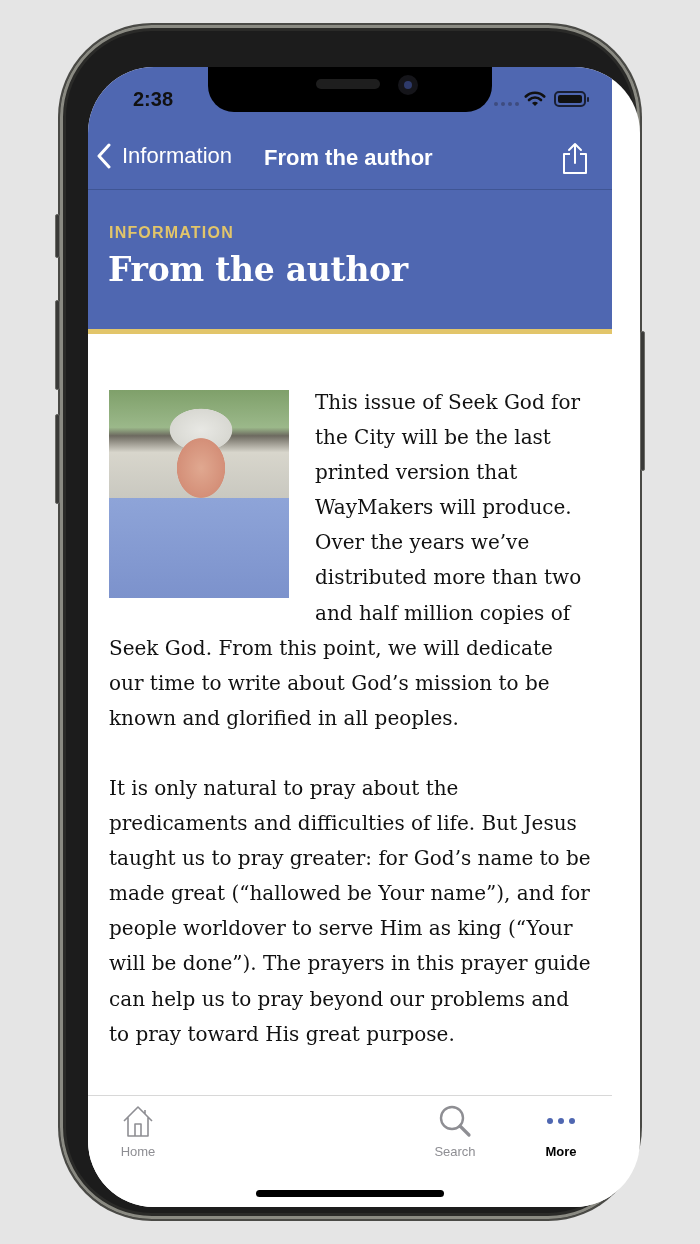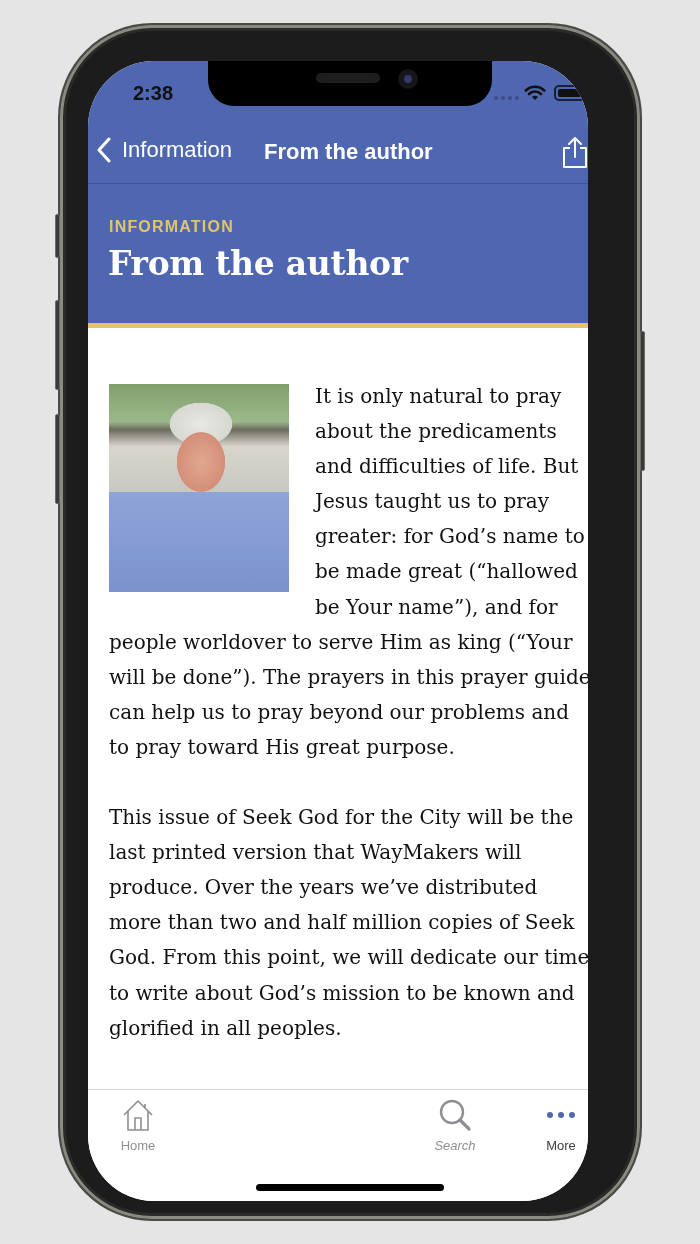--- a/index.html
+++ b/index.html
@@ -6,21 +6,21 @@
   html, body { width: 700px; height: 1244px; background: #e5e5e5; overflow: hidden; }
   body { position: relative; font-family: "Liberation Sans", sans-serif; }
 
   .phone {
     position: absolute; left: 60px; top: 25px; width: 580px; height: 1194px;
     border-radius: 92px; background: #1c1c1c;
     box-shadow: 0 0 0 2px #4a4a46, inset 0 0 0 3px #8a8a82, inset 0 0 0 6px #2a2a28;
   }
   .side-btn { position: absolute; width: 5px; background: #3a3a38; border-radius: 2px; border: 1px solid #6a6a66; }
   .screen {
-    position: absolute; left: 88px; top: 61px; width: 500px; height: 1140px;
+    position: absolute; left: 88px; top: 67px; width: 552px; height: 1140px;
     border-radius: 66px; overflow: hidden; background: #ffffff;
   }
   .notch {
     position: absolute; left: 120px; top: 0; width: 284px; height: 45px;
     background: #000; border-bottom-left-radius: 26px; border-bottom-right-radius: 26px; z-index: 5;
   }
   .speaker { position: absolute; left: 108px; top: 12px; width: 64px; height: 10px; border-radius: 5px; background: #1e1e1e; }
   .camera { position: absolute; left: 190px; top: 8px; width: 20px; height: 20px; border-radius: 50%; background: #15151a; }
   .camera::after { content: ""; position: absolute; left: 6px; top: 6px; width: 8px; height: 8px; border-radius: 50%; background: #2e3a6a; }
 
@@ -52,21 +52,21 @@
       radial-gradient(ellipse 44px 30px at 92px 40px, #e8e8e4 0%, #d8d8d2 70%, transparent 72%),
       linear-gradient(180deg, transparent 0%, transparent 52%, #8ea4d8 52%, #7c92cc 100%),
       linear-gradient(180deg, #7fa06a 0%, #9bb88a 18%, #6d6a60 22%, #d8d6cc 30%, #c9c8c0 52%, #4d6a3a 100%);
   }
   .content p { margin-bottom: 35px; }
 
   .tabbar { position: absolute; left: 0; top: 1028px; width: 524px; height: 112px; background: #fff; border-top: 1px solid #d8d8d8; }
   .tab { position: absolute; top: 6px; width: 104px; text-align: center; cursor: pointer; }
   .tab .icon { height: 38px; display: flex; align-items: center; justify-content: center; }
   .tab-label { font-size: 13px; color: #8e8e93; margin-top: 4px; display: block; text-align: center; }
-  .tab.active .tab-label { color: #404040; }
+  .tab.active .tab-label { color: #000000; font-weight: bold; }
   .home-indicator { position: absolute; left: 168px; top: 1123px; width: 188px; height: 7px; border-radius: 4px; background: #000; }
 </style>
 </head>
 <body>
 
 <div class="phone"></div>
 <div class="side-btn" style="left:55px; top:214px; height:44px;"></div>
 <div class="side-btn" style="left:55px; top:300px; height:90px;"></div>
 <div class="side-btn" style="left:55px; top:414px; height:90px;"></div>
 <div class="side-btn" style="left:640px; top:331px; height:140px;"></div>
@@ -111,34 +111,34 @@
   </div>
 
   <div class="header-block">
     <span class="eyebrow">INFORMATION</span>
     <h1 class="page-title">From the author</h1>
   </div>
   <div class="gold-rule"></div>
 
   <div class="content">
     <div class="author-photo" title="Author portrait"></div>
+    <p>This issue of Seek God for the City will be the last printed version that WayMakers will produce. Over the years we’ve distributed more than two and half million copies of Seek God. From this point, we will dedicate our time to write about God’s mission to be known and glorified in all peoples.</p>
     <p>It is only natural to pray about the predicaments and difficulties of life. But Jesus taught us to pray greater: for God’s name to be made great (“hallowed be Your name”), and for people worldover to serve Him as king (“Your will be done”). The prayers in this prayer guide can help us to pray beyond our problems and to pray toward His great purpose.</p>
-    <p>This issue of Seek God for the City will be the last printed version that WayMakers will produce. Over the years we’ve distributed more than two and half million copies of Seek God. From this point, we will dedicate our time to write about God’s mission to be known and glorified in all peoples.</p>
   </div>
 
   <div class="tabbar">
     <div class="tab" style="left:-2px;">
       <div class="icon">
         <svg width="34" height="34" viewBox="0 0 34 34">
           <path d="M3 17 L17 3 L31 17 M7 13 V32 H27 V13 M14 32 V20 H20 V32 M24 6 V10" stroke="#8e8e93" stroke-width="1.6" fill="none" stroke-linejoin="round"></path>
         </svg>
       </div>
       <span class="tab-label">Home</span>
     </div>
-    <div class="tab" style="left:315px;font-style:italic;">
+    <div class="tab" style="left:315px;">
       <div class="icon">
         <svg width="34" height="34" viewBox="0 0 34 34">
           <circle cx="14" cy="14" r="11" stroke="#8e8e93" stroke-width="2.4" fill="none"></circle>
           <path d="M22 22 L31 31" stroke="#8e8e93" stroke-width="3.2" stroke-linecap="round"></path>
         </svg>
       </div>
       <span class="tab-label">Search</span>
     </div>
     <div class="tab active" style="left:421px;">
       <div class="icon">

